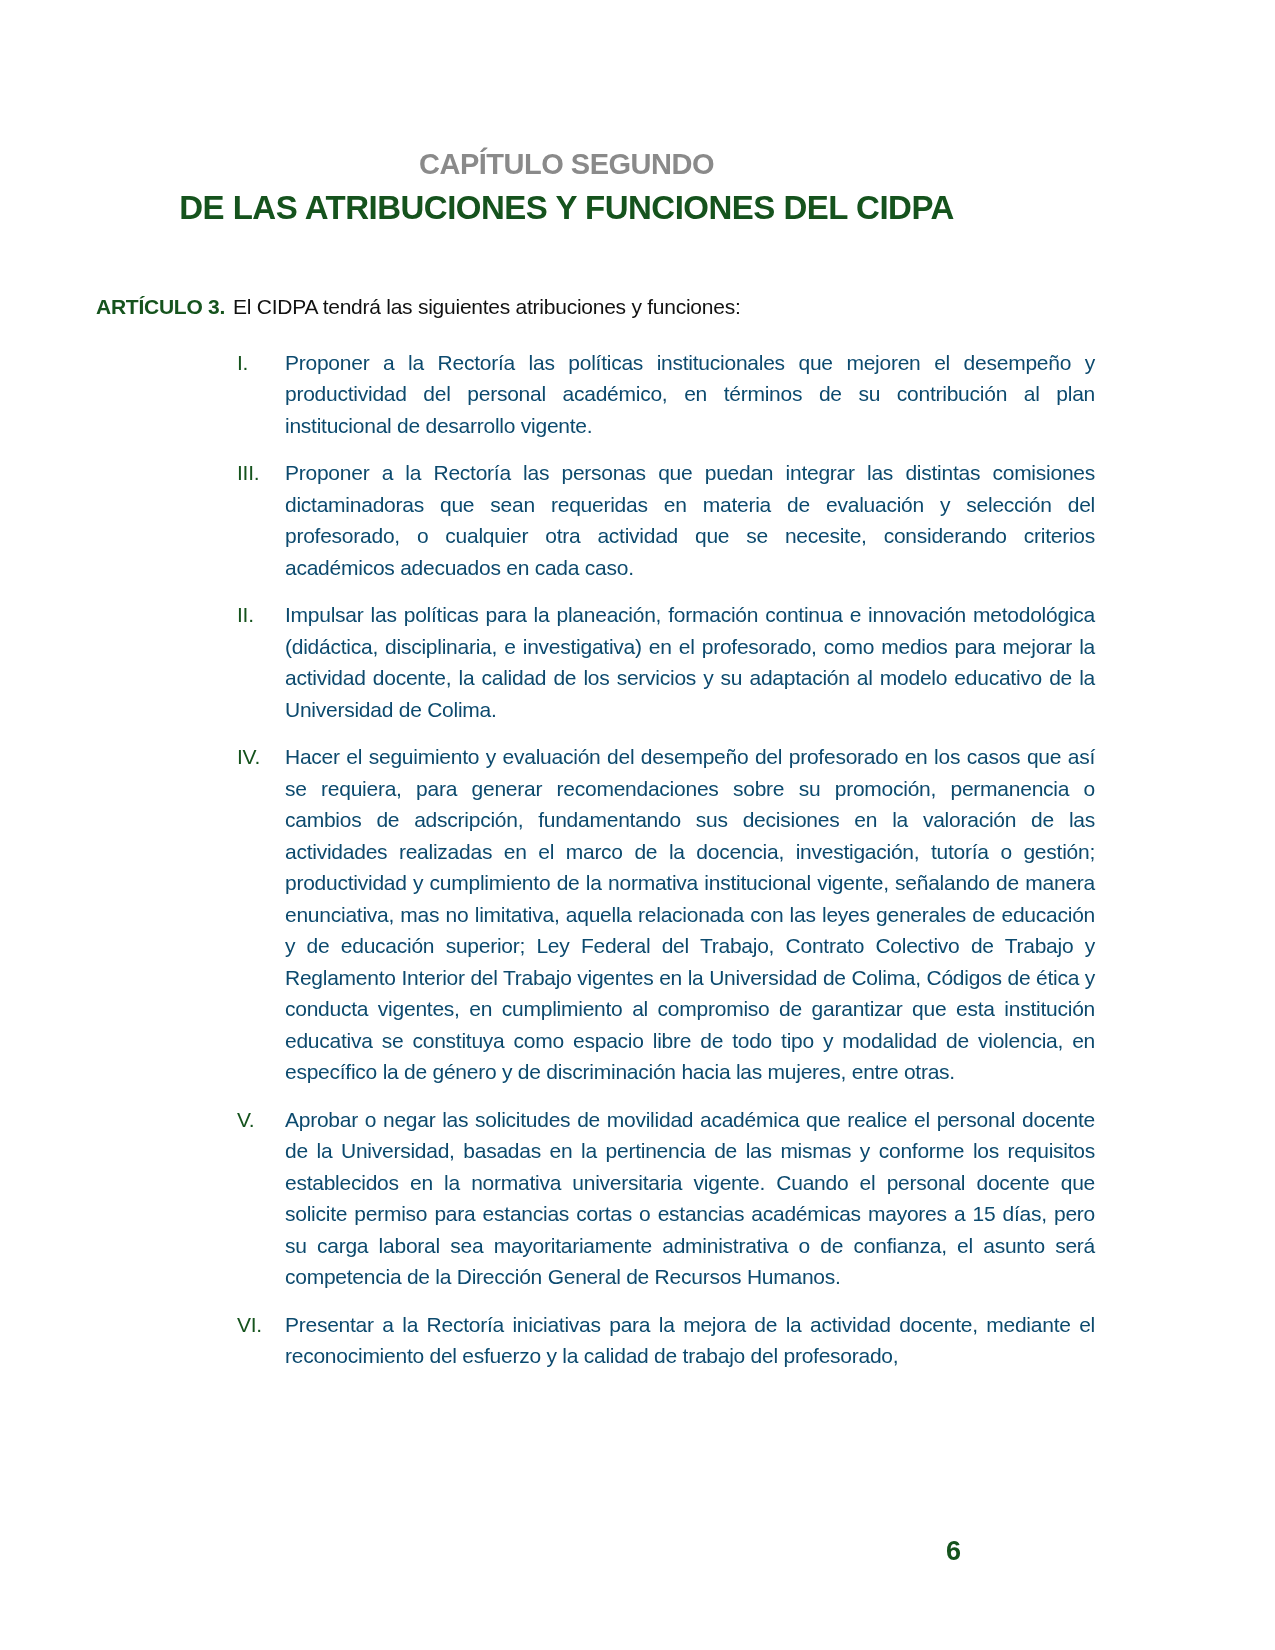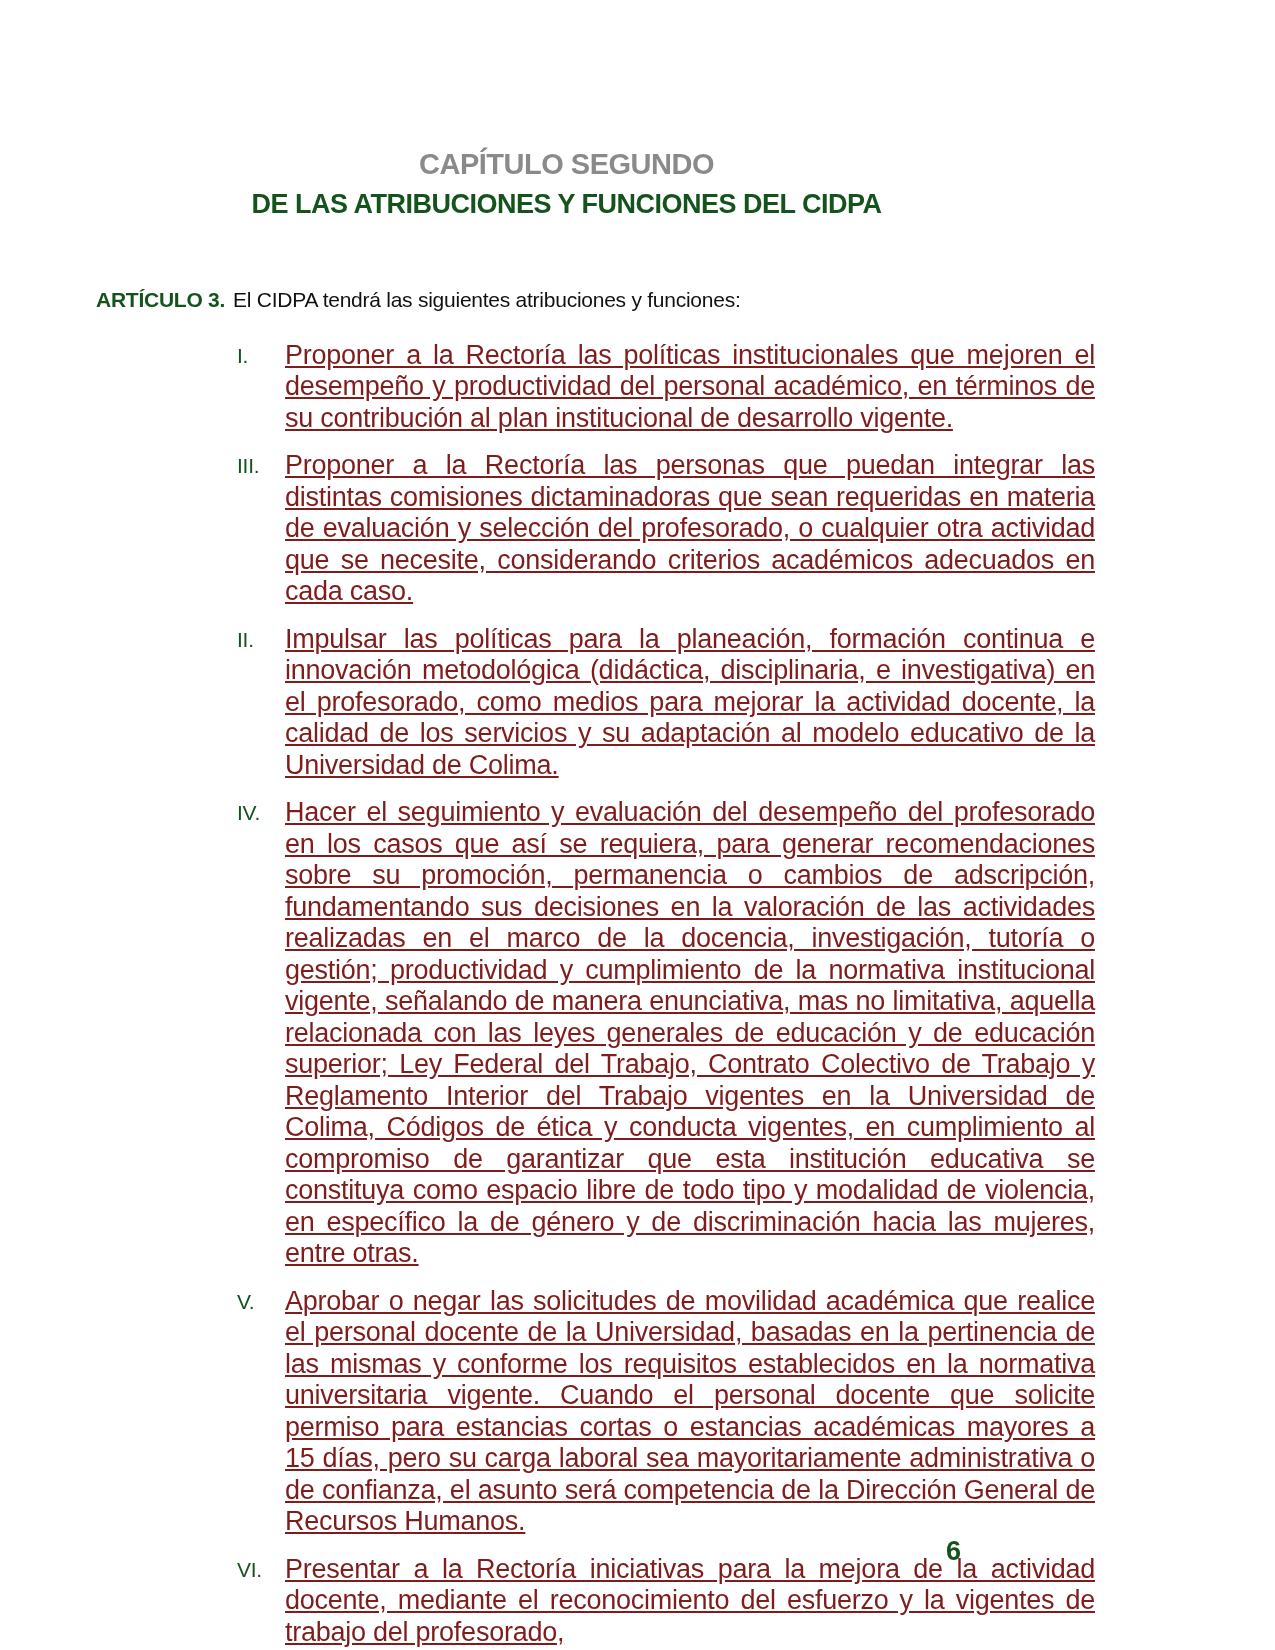--- a/index.html
+++ b/index.html
@@ -20,21 +20,21 @@
     margin-top: 148px;
     text-align: center;
     font-size: 29px;
     font-weight: bold;
     letter-spacing: -0.5px;
     color: #8a8a8a;
   }
   .chapter-title {
     margin-top: 8px;
     text-align: center;
-    font-size: 27px;
+    font-size: 33px;
     font-weight: bold;
     letter-spacing: -0.5px;
     color: #15531d;
   }
   .article-line {
     margin: 64px 180px 0 96px;
     font-size: 21px;
     letter-spacing: -0.25px;
     line-height: 31.5px;
     color: #111111;
@@ -57,26 +57,25 @@
   .numeral {
     flex: 0 0 48px;
     font-size: 21px;
     letter-spacing: -0.25px;
     line-height: 31.5px;
     color: #15531d;
   }
   .item-text {
     flex: 0 0 810px;
     width: 810px;
-    font-size: 27px;
+    font-size: 21px;
     letter-spacing: -0.25px;
     line-height: 31.5px;
     text-align: justify;
-    color: #7f1d1d;
-    text-decoration: underline;
+    color: #0c4a6e;
   }
   .page-number {
     position: absolute;
     top: 1536px;
     right: 172px;
     font-size: 27px;
     font-weight: bold;
     color: #15531d;
   }
 </style>
@@ -109,19 +108,19 @@
     <li class="item">
       <span class="numeral">IV.</span>
       <span class="item-text">Hacer el seguimiento y evaluación del desempeño del profesorado en los casos que así se requiera, para generar recomendaciones sobre su promoción, permanencia o cambios de adscripción, fundamentando sus decisiones en la valoración de las actividades realizadas en el marco de la docencia, investigación, tutoría o gestión; productividad y cumplimiento de la normativa institucional vigente, señalando de manera enunciativa, mas no limitativa, aquella relacionada con las leyes generales de educación y de educación superior; Ley Federal del Trabajo, Contrato Colectivo de Trabajo y Reglamento Interior del Trabajo vigentes en la Universidad de Colima, Códigos de ética y conducta vigentes, en cumplimiento al compromiso de garantizar que esta institución educativa se constituya como espacio libre de todo tipo y modalidad de violencia, en específico la de género y de discriminación hacia las mujeres, entre otras.</span>
     </li>
     <li class="item">
       <span class="numeral">V.</span>
       <span class="item-text">Aprobar o negar las solicitudes de movilidad académica que realice el personal docente de la Universidad, basadas en la pertinencia de las mismas y conforme los requisitos establecidos en la normativa universitaria vigente. Cuando el personal docente que solicite permiso para estancias cortas o estancias académicas mayores a 15 días, pero su carga laboral sea mayoritariamente administrativa o de confianza, el asunto será competencia de la Dirección General de Recursos Humanos.</span>
     </li>
     <li class="item">
       <span class="numeral">VI.</span>
-      <span class="item-text">Presentar a la Rectoría iniciativas para la mejora de la actividad docente, mediante el reconocimiento del esfuerzo y la vigentes de trabajo del profesorado,</span>
+      <span class="item-text">Presentar a la Rectoría iniciativas para la mejora de la actividad docente, mediante el reconocimiento del esfuerzo y la calidad de trabajo del profesorado,</span>
     </li>
   </ol>
 
   <div class="page-number">6</div>
 
 </div>
 
 </body></html>

